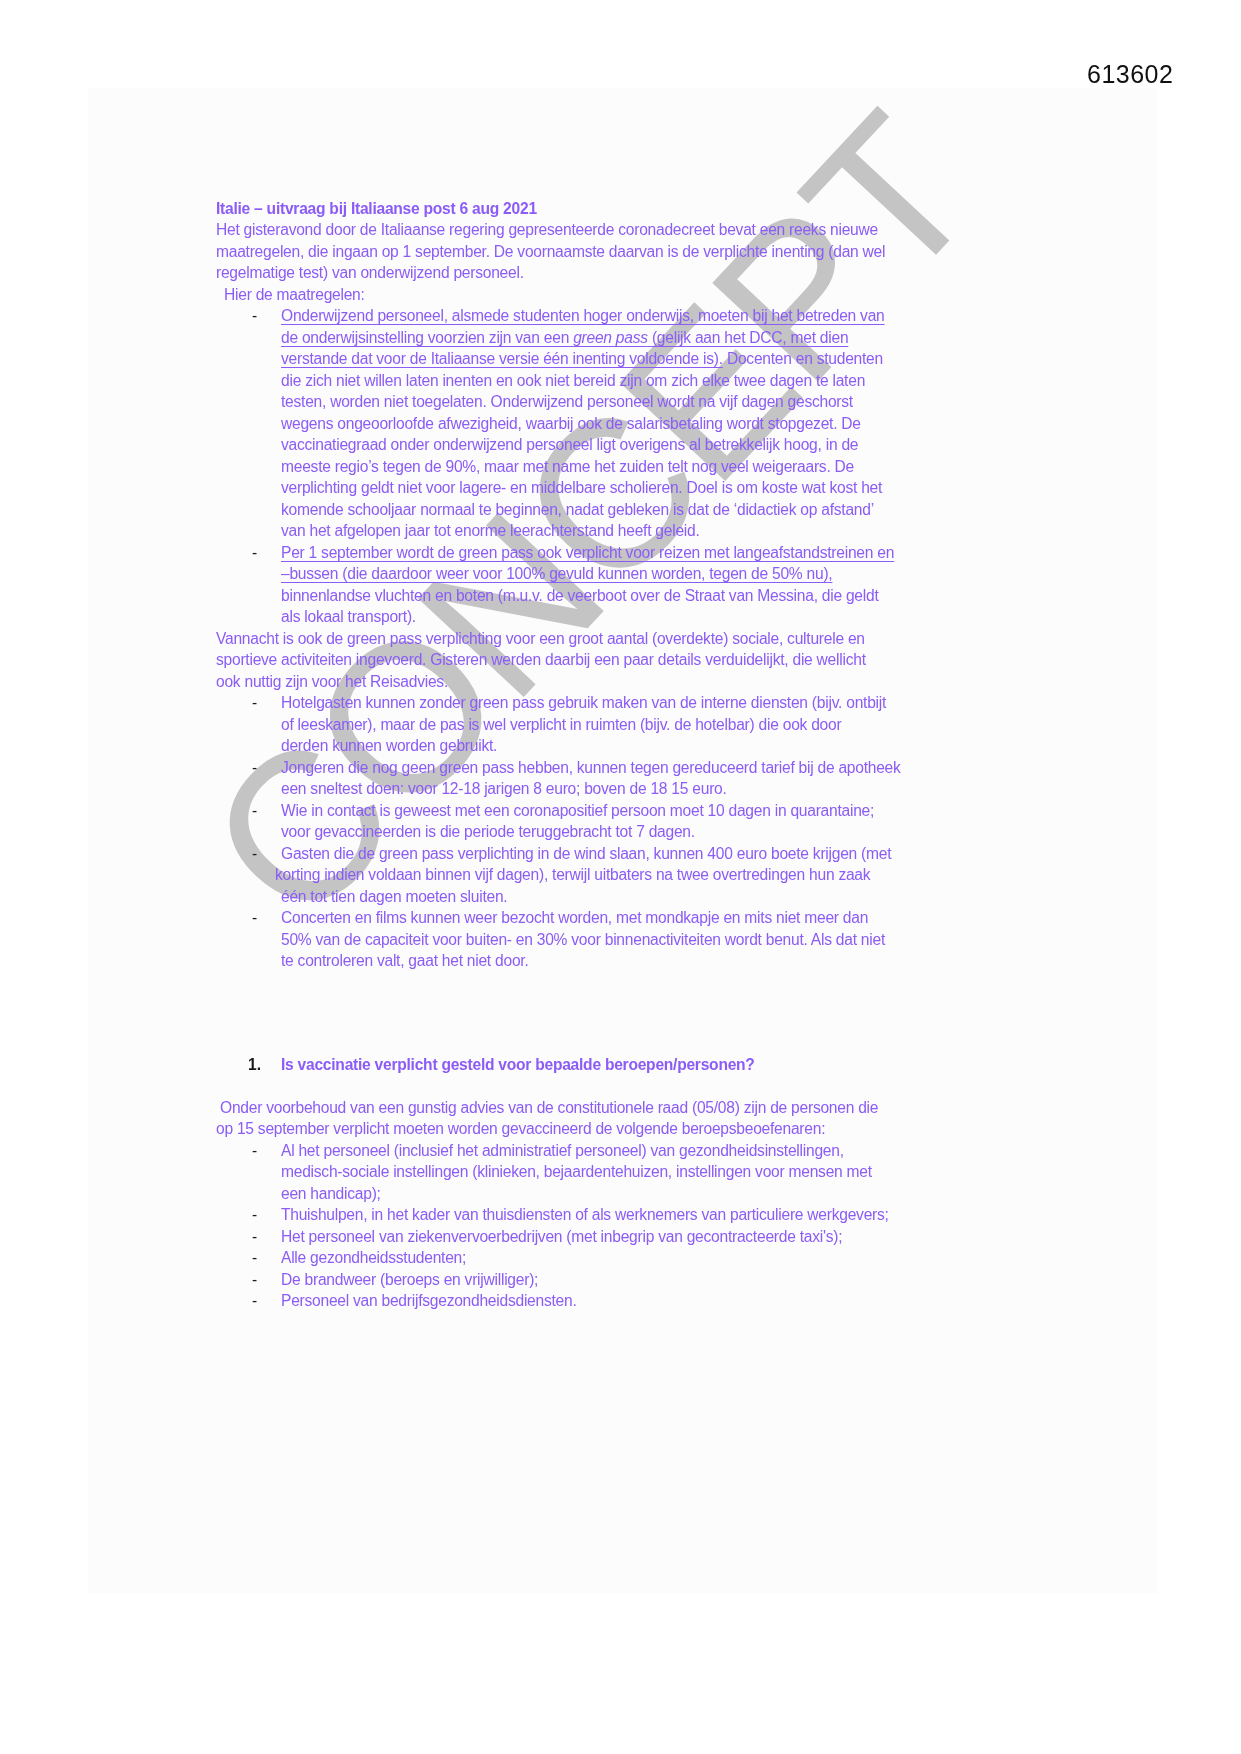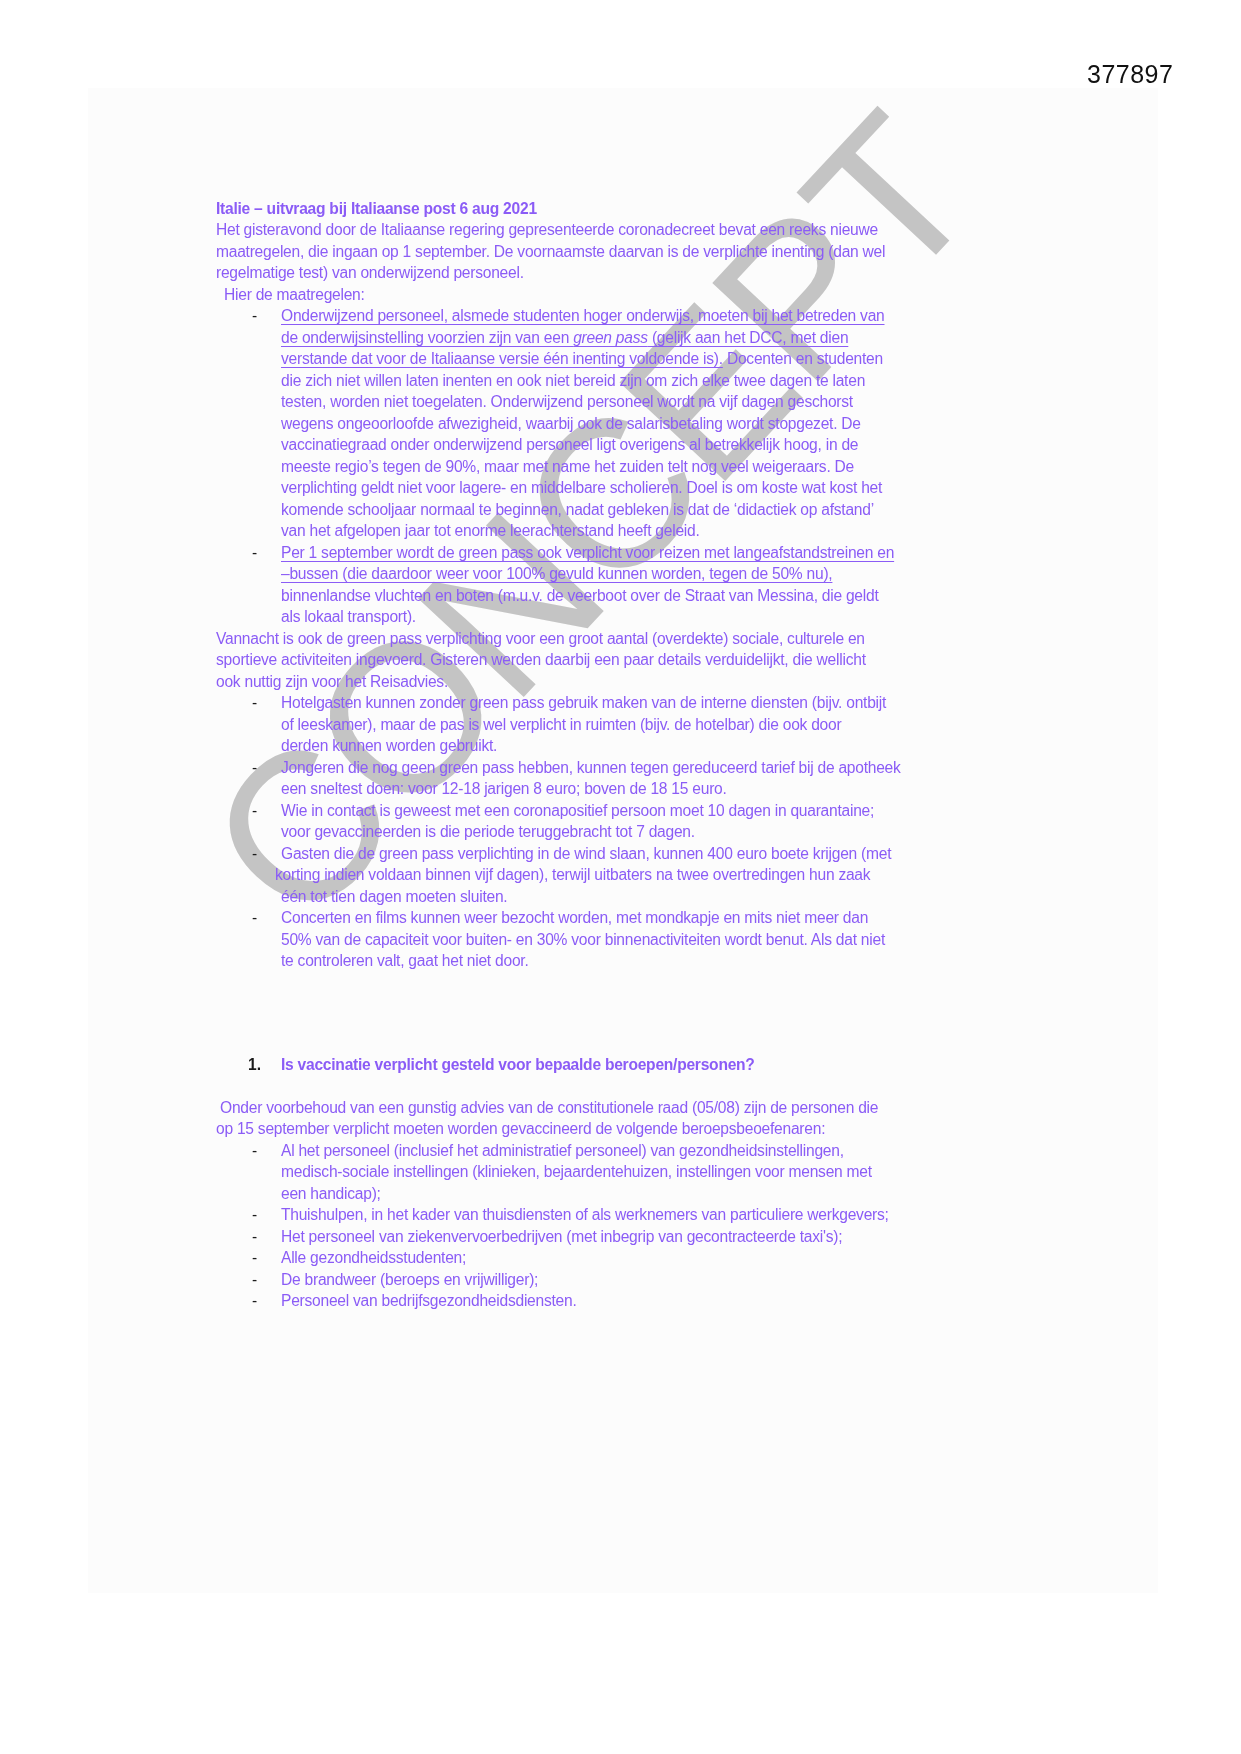--- a/index.html
+++ b/index.html
@@ -35,21 +35,21 @@
   .dash { position: absolute; font-size: 15.6px; line-height: 20px; color: #1c1c1c; }
   .u { text-decoration: underline; text-underline-offset: 3px; text-decoration-thickness: 1px; }
   .i { font-style: italic; }
   .num { position: absolute; font-size: 15.6px; line-height: 20px; font-weight: bold; }
 </style>
 </head>
 <body>
 
 <div class="scan-area"></div>
 
-<div class="page-number">377897</div>
+<div class="page-number">613602</div>
 
 <div class="watermark">CONCEPT</div>
 
 <div class="doc">
 
   <div class="ln b" style="left:216px; top:199px;">Italie – uitvraag bij Italiaanse post 6 aug 2021</div>
 
   <div class="ln" style="left:216px; top:220px;">Het gisteravond door de Italiaanse regering gepresenteerde coronadecreet bevat een reeks nieuwe</div>
   <div class="ln" style="left:216px; top:242px;">maatregelen, die ingaan op 1 september. De voornaamste daarvan is de verplichte inenting (dan wel</div>
   <div class="ln" style="left:216px; top:263px;">regelmatige test) van onderwijzend personeel.</div>

